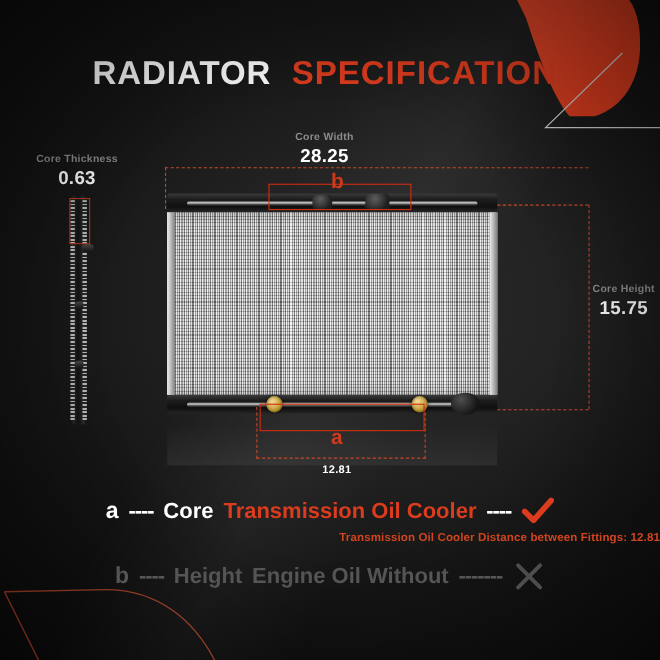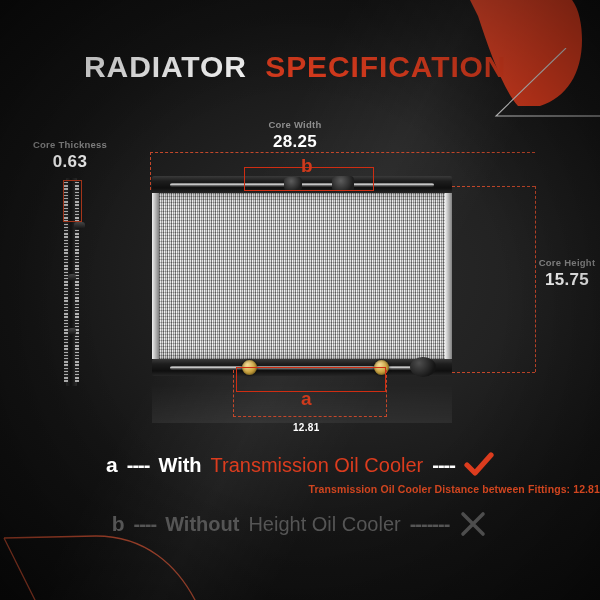--- a/index.html
+++ b/index.html
@@ -172,21 +172,21 @@
 
   
   .legend{position:absolute;left:0;right:0;top:452px;}
   .lrow{
     display:flex;align-items:center;justify-content:center;
     gap:9px;white-space:nowrap;
   }
   .lrow .key{font-size:21px;font-weight:700;}
   .lrow .dash{font-size:20px;font-weight:700;letter-spacing:-1px;}
   .lrow .t1{font-size:20px;font-weight:700;}
-  .lrow .t2{font-size:20px;font-weight:400;}
+  .lrow .t2{font-size:20px;font-weight:700;}
   .row-a .key,.row-a .dash,.row-a .t1{color:#ffffff;}
   .row-a .t2{color:#dc3c1e;}
   .row-b .key,.row-b .dash,.row-b .t1,.row-b .t2{color:#555555;}
   .sub{
     text-align:right;color:#d0451f;
     font-size:10.5px;font-weight:700;margin-top:5px;letter-spacing:.1px;
   }
   .mark{width:30px;height:26px;flex:0 0 auto;}
 </style>
 </head>
@@ -271,35 +271,35 @@
   <div class="marker" style="left:301px;top:388px;">a</div>
   <div class="small-val" style="left:293px;top:422px;">12.81</div>
 
   <div class="vignette"></div>
 
   <div class="legend">
 
     <div class="lrow row-a">
       <span class="key">a</span>
       <span class="dash">----</span>
-      <span class="t1">With</span>
+      <span class="t1">Core</span>
       <span class="t2">Transmission Oil Cooler</span>
       <span class="dash">----</span>
       <svg class="mark" viewBox="0 0 30 26" aria-hidden="true">
         <path d="M3 13 L11 21 L27 3" fill="none" stroke="#dc3c1e" stroke-width="5.2" stroke-linecap="round" stroke-linejoin="round"></path>
       </svg>
     </div>
 
     <div class="sub">Transmission Oil Cooler Distance between Fittings: 12.81</div>
 
     <div class="lrow row-b" style="margin-top:16px;">
       <span class="key">b</span>
       <span class="dash">----</span>
-      <span class="t1">Without</span>
-      <span class="t2">Height Oil Cooler</span>
+      <span class="t1">Height</span>
+      <span class="t2">Engine Oil Without</span>
       <span class="dash">-------</span>
       <svg class="mark" viewBox="0 0 30 26" aria-hidden="true">
         <path d="M5 3 L25 23 M25 3 L5 23" fill="none" stroke="#4d4d4d" stroke-width="3.6" stroke-linecap="round"></path>
       </svg>
     </div>
 
   </div>
 
 </div>
 

